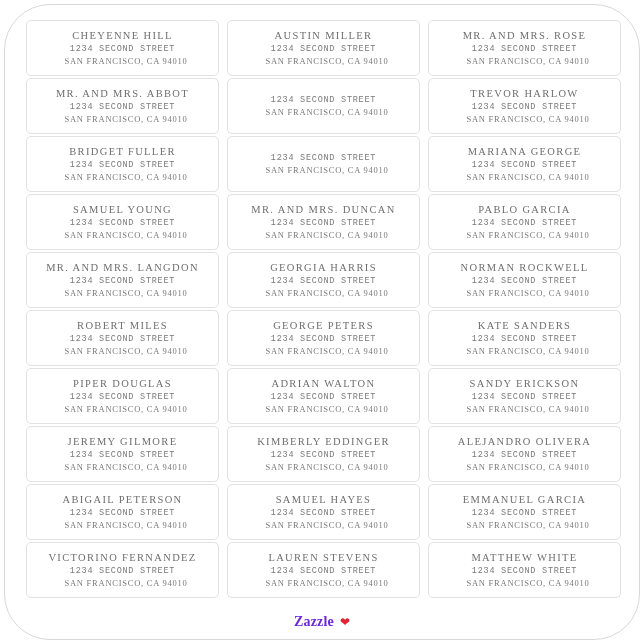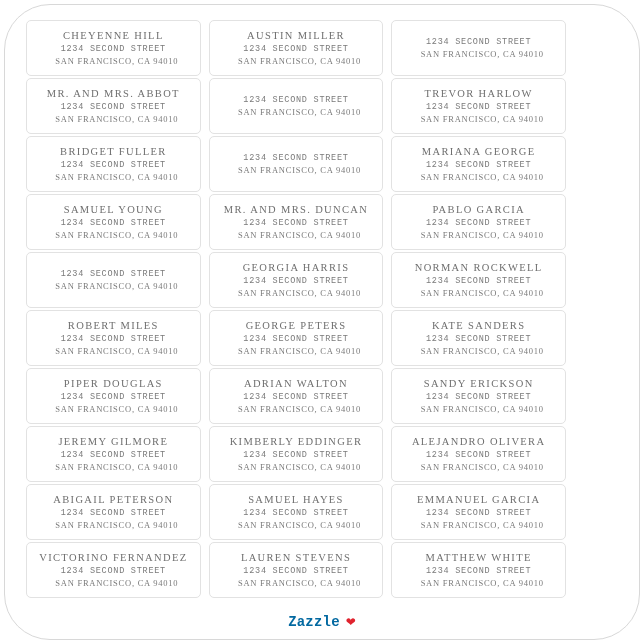--- a/index.html
+++ b/index.html
@@ -29,21 +29,21 @@
     height: 636px;
     border: 1px solid #d8d8d8;
     border-radius: 46px;
     box-sizing: border-box;
     pointer-events: none;
   }
   #labels-grid {
     position: absolute;
     left: 26px;
     top: 20px;
-    width: 540px;
+    width: 595px;
     display: grid;
     grid-template-columns: repeat(3, 1fr);
     gap: 0px 8px;
   }
   .label-cell {
     height: 56px;
     border: 1px solid #e2e2e2;
     border-radius: 5px;
     box-sizing: border-box;
     margin-bottom: 2px;
@@ -85,24 +85,24 @@
     position: absolute;
     left: 0;
     bottom: 14px;
     width: 644px;
     display: flex;
     align-items: center;
     justify-content: center;
     gap: 6px;
   }
   #footer-brand {
-    font-family: Liberation Mono, monospace;
+    font-family: Liberation Serif, serif;
     font-size: 14px;
     font-weight: bold;
-    color: #0369a1;
+    color: #6d28d9;
     letter-spacing: 0.2px;
   }
   #footer-heart {
     font-size: 12px;
     color: #e0232e;
     line-height: 14px;
   }
 </style>
 </head>
 <body>
@@ -116,20 +116,21 @@
         <div class="label-name">CHEYENNE HILL</div>
         <div class="label-street">1234 SECOND STREET</div>
         <div class="label-citystate">SAN FRANCISCO, CA 94010</div>
       </div>
       <div class="label-cell">
         <div class="label-name">AUSTIN MILLER</div>
         <div class="label-street">1234 SECOND STREET</div>
         <div class="label-citystate">SAN FRANCISCO, CA 94010</div>
       </div>
       <div class="label-cell">
+        <div class="label-name">MR. AND MRS. ROSE</div>
         <div class="label-street">1234 SECOND STREET</div>
         <div class="label-citystate">SAN FRANCISCO, CA 94010</div>
       </div>
       <div class="label-cell">
         <div class="label-name">MR. AND MRS. ABBOT</div>
         <div class="label-street">1234 SECOND STREET</div>
         <div class="label-citystate">SAN FRANCISCO, CA 94010</div>
       </div>
       <div class="label-cell">
         <div class="label-street">1234 SECOND STREET</div>
@@ -163,20 +164,21 @@
         <div class="label-name">MR. AND MRS. DUNCAN</div>
         <div class="label-street">1234 SECOND STREET</div>
         <div class="label-citystate">SAN FRANCISCO, CA 94010</div>
       </div>
       <div class="label-cell">
         <div class="label-name">PABLO GARCIA</div>
         <div class="label-street">1234 SECOND STREET</div>
         <div class="label-citystate">SAN FRANCISCO, CA 94010</div>
       </div>
       <div class="label-cell">
+        <div class="label-name">MR. AND MRS. LANGDON</div>
         <div class="label-street">1234 SECOND STREET</div>
         <div class="label-citystate">SAN FRANCISCO, CA 94010</div>
       </div>
       <div class="label-cell">
         <div class="label-name">GEORGIA HARRIS</div>
         <div class="label-street">1234 SECOND STREET</div>
         <div class="label-citystate">SAN FRANCISCO, CA 94010</div>
       </div>
       <div class="label-cell">
         <div class="label-name">NORMAN ROCKWELL</div>

